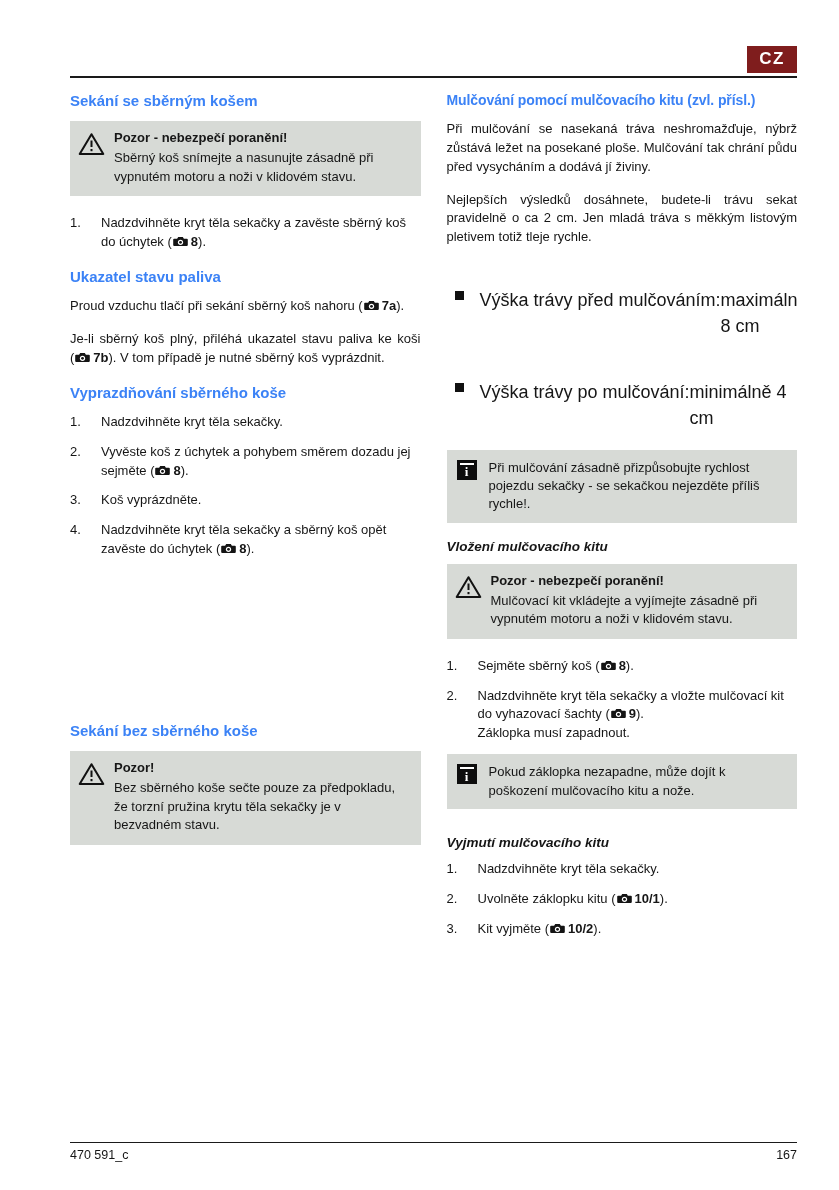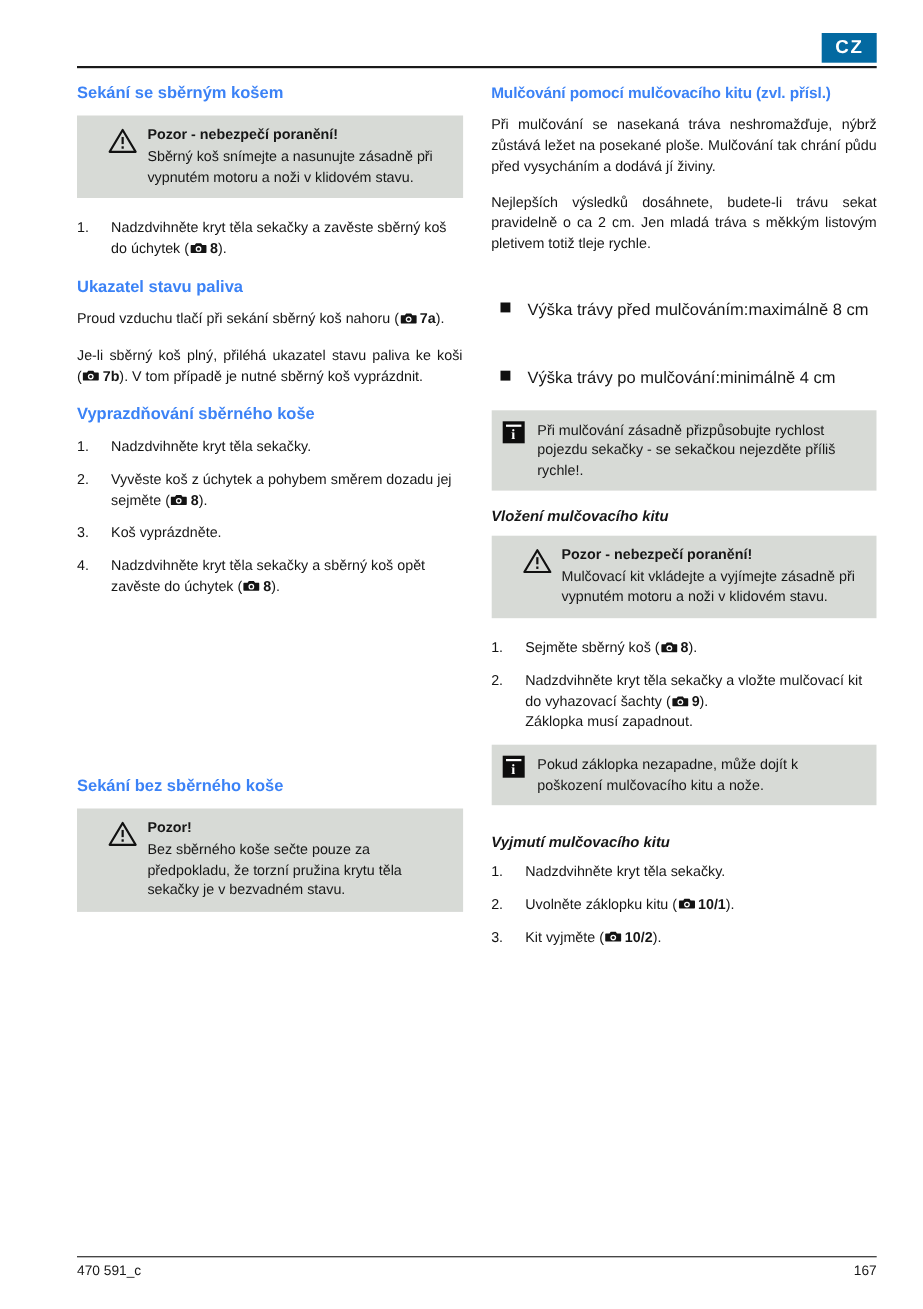--- a/index.html
+++ b/index.html
@@ -2,56 +2,56 @@
 <html lang="cs"><head>
 <meta charset="utf-8">
 <style>
   * { margin:0; padding:0; box-sizing:border-box; }
   html, body { width:839px; height:1190px; }
   body { background:#ffffff; color:#161616; font-family:"Liberation Sans", sans-serif; }
   .page { width:839px; height:1190px; display:flex; flex-direction:column; padding:0 42px 0 70px; background:#fff; }
 
   
   .header { padding-top:30px; border-bottom:2px solid #1a1a1a; display:flex; justify-content:flex-end; }
-  .badge { background:#0369a1; color:#fff; font-weight:bold; font-size:17px; line-height:1；; padding:3px 12px 4px; letter-spacing:1.5px; margin-bottom:3px; }
+  .badge { background:#7f1d1d; color:#fff; font-weight:bold; font-size:17px; line-height:1；; padding:3px 12px 4px; letter-spacing:1.5px; margin-bottom:3px;margin-top:16px; }
 
   
   .columns { flex:1 1 auto; display:flex; gap:26px; padding-top:14px; overflow:hidden; }
   .col { flex:1 1 0; min-width:0; }
 
   h2 { font-size:15px; font-weight:bold; color:#3b82f6; margin:0 0 12px; line-height:1.15; }
   h2.gap-top { margin-top:16px; }
   h2.tight { font-size:14px; white-space:nowrap; letter-spacing:-0.1px; }
   h2.push-down { margin-top:163px; }
   h3 { font-size:13.5px; font-weight:bold; margin:0 0 10px;font-style:italic; }
   h3.gap-top { margin-top:26px; }
 
   .para { font-size:13px; line-height:1.45; text-align:justify; margin-bottom:14px; }
 
   
-  .warnbox { background:#d7dad6; padding:9px 11px 10px 28px; display:flex; margin-bottom:18px; }
+  .warnbox { background:#d7dad6; padding:9px 11px 10px 8px; display:flex; margin-bottom:18px; }
   .warn-icon { flex:0 0 36px; padding-top:2px; }
   .warn-title { font-weight:bold; font-size:13px; margin-bottom:4px; }
   .warn-body { font-size:13px; line-height:1.42; }
 
   
   .step { display:flex; margin-bottom:11px; font-size:13px; line-height:1.45; }
   .step-num { flex:0 0 31px; }
   .step-text { flex:1 1 auto; }
 
   
   .notebox { background:#d7dad6; padding:9px 10px; display:flex; gap:12px; margin-bottom:16px; }
   .info-icon { flex:0 0 20px; height:20px; background:#0d0d0d; position:relative; display:flex; align-items:center; justify-content:center; margin-top:1px; }
   .info-icon::before { content:""; position:absolute; top:3px; left:3px; right:3px; height:2px; background:#fff; }
   .i-glyph { color:#fff; font-family:"Liberation Serif", serif; font-weight:bold; font-size:13px; line-height:1; margin-top:4px; }
   .note-text { font-size:13px; line-height:1.42; }
 
   
   .bullets { margin:4px 0 18px; }
-  .bullet-row { display:flex; align-items:flex-start; margin-bottom:12px; font-size:15px; line-height:1.45;margin-top:40px; }
+  .bullet-row { display:flex; align-items:flex-start; margin-bottom:12px; font-size:18px; line-height:1.45;margin-top:40px; }
   .sq { flex:0 0 9px; height:9px; background:#111; margin:4px 16px 0 8px; }
   .bullet-label { flex:0 0 175px; white-space:nowrap; }
   .bullet-value { flex:1 1 auto; }
 
   
   .figref { white-space:nowrap; }
   .figref b { font-weight:bold; }
   .cam { display:inline-block; vertical-align:-1px; margin:0 3px 0 1px; }
 
   

